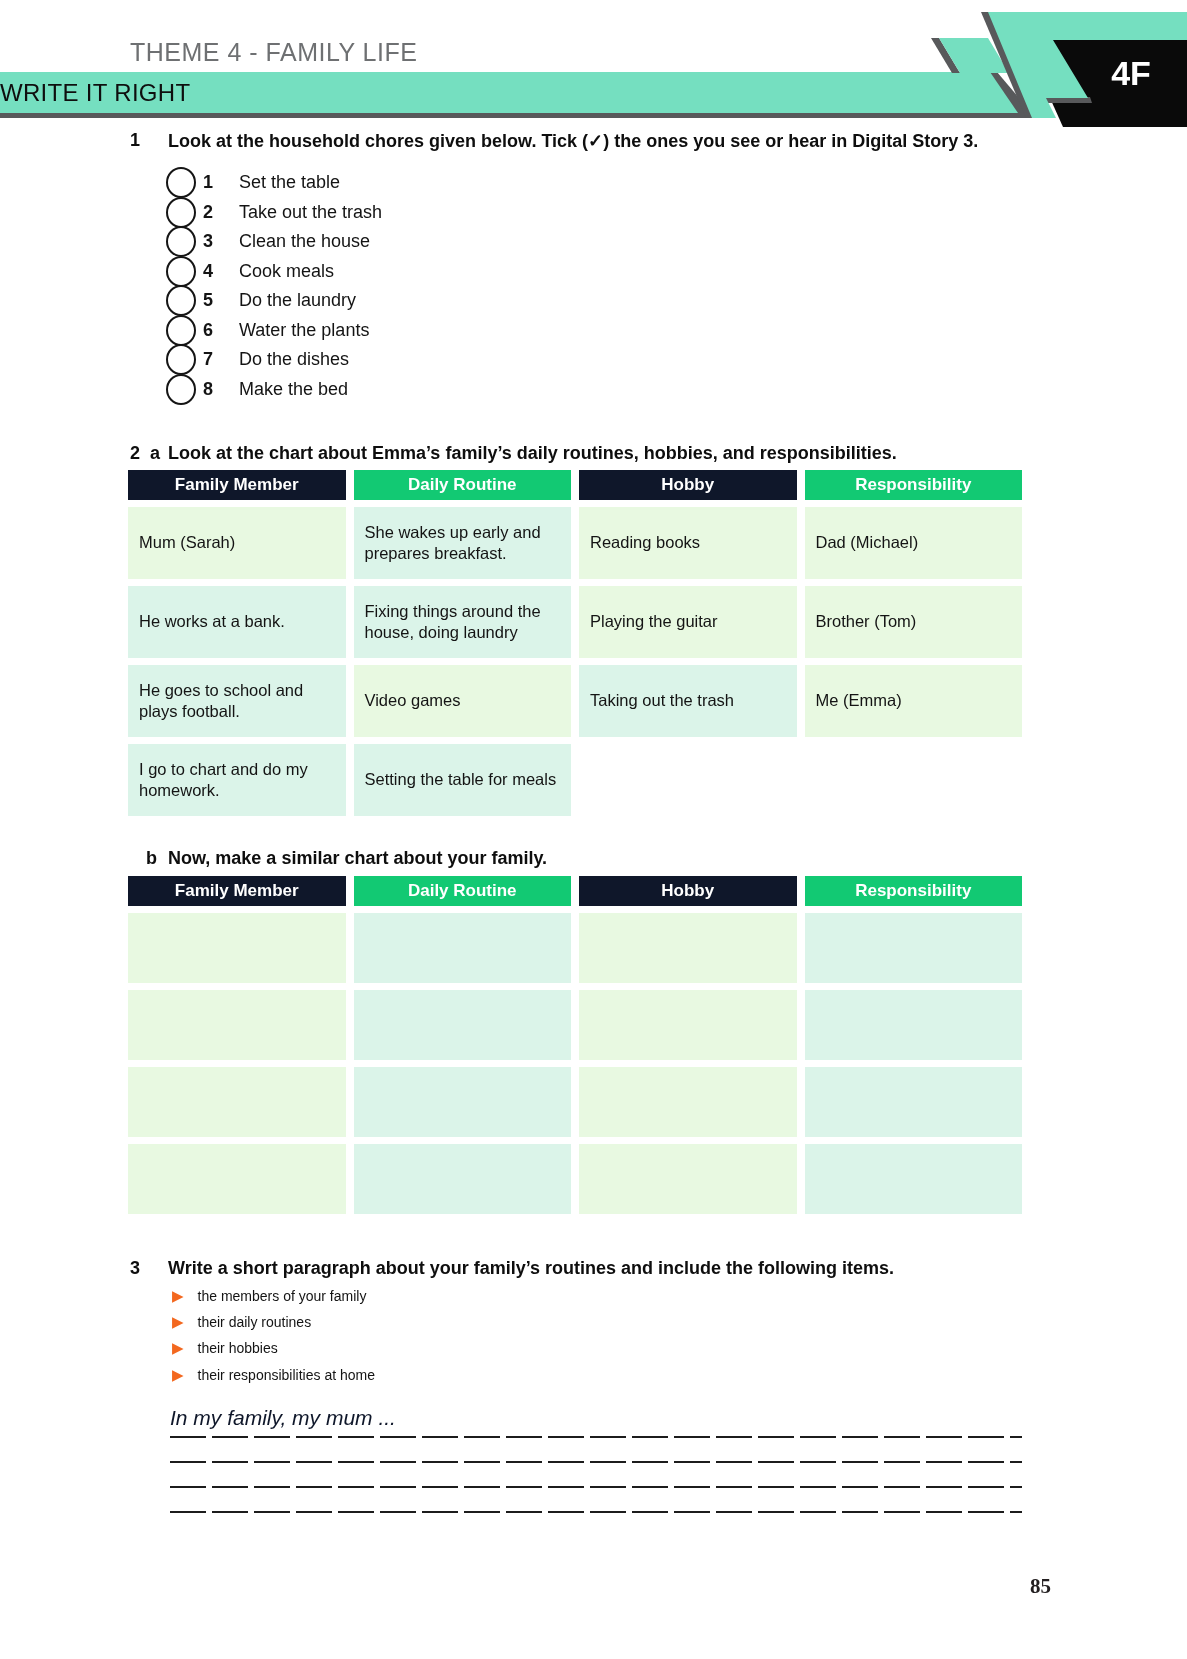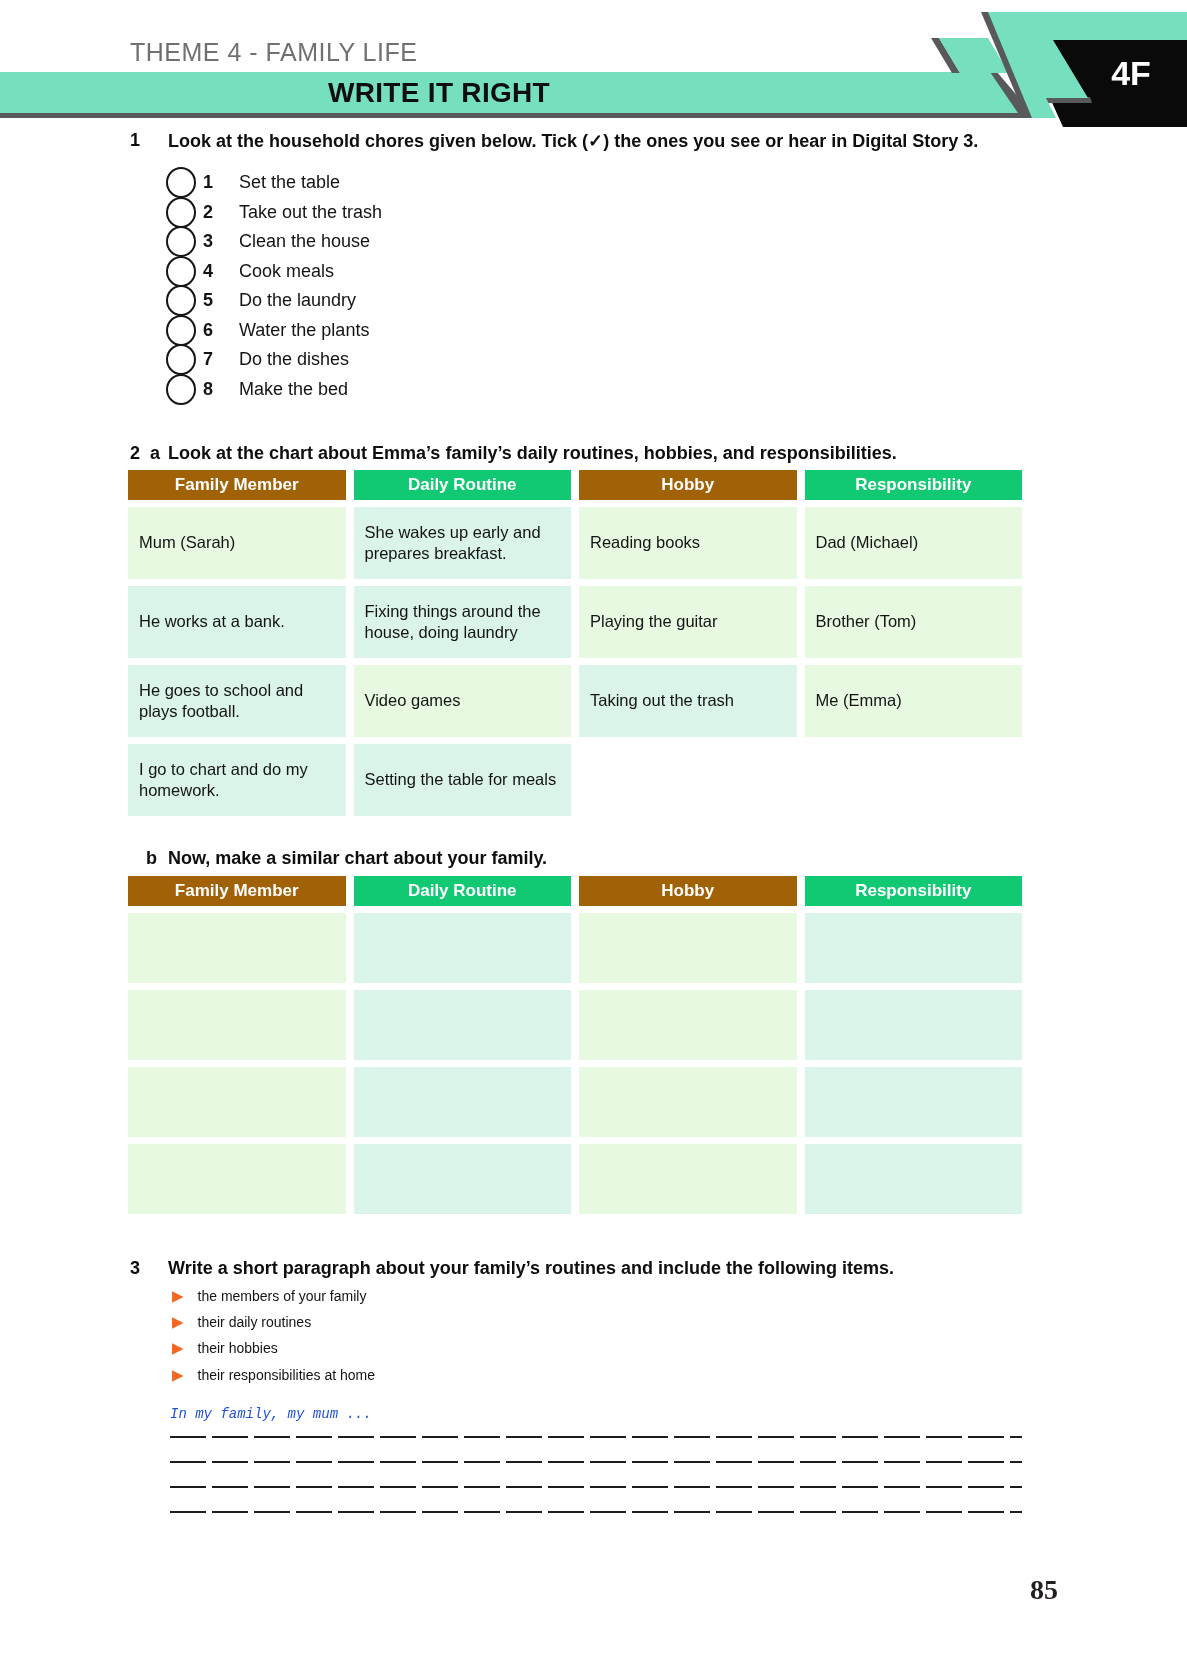--- a/index.html
+++ b/index.html
@@ -8,21 +8,21 @@
     font-family:"Liberation Sans",sans-serif;color:#141414;
   }
   
   .theme-title{
     position:absolute;left:130px;top:38px;font-size:25px;letter-spacing:.5px;
     color:#6e7072;font-weight:400;
   }
   .deco-svg{position:absolute;left:0;top:0;}
   .banner-text{
     position:absolute;left:0;top:72px;width:878px;height:41px;line-height:41px;
-    text-align:center;font-size:28px;font-weight:700;color:#0e0e0e;letter-spacing:.3px;
+    text-align:left;font-size:24px;font-weight:400;color:#0e0e0e;letter-spacing:.3px;
   }
   .badge-text{
     position:absolute;left:1075px;top:48px;width:112px;height:50px;
     display:flex;align-items:center;justify-content:center;
     font-size:34px;font-weight:700;color:#ffffff;
   }
   
   .ex-head{position:absolute;left:130px;display:flex;font-weight:700;font-size:18px;color:#0e0e0e;white-space:nowrap;}
   .ex-head .num{flex:none;width:38px;}
   .ex-head .num2{flex:none;width:20px;}
@@ -36,43 +36,43 @@
   .chart{
     position:absolute;left:128px;width:894px;display:grid;
     grid-template-columns:repeat(4,1fr);column-gap:8px;row-gap:7px;
   }
   #table-2a{top:470px;grid-template-rows:30px 72px 72px 72px 72px;}
   #table-2b{top:876px;grid-template-rows:30px 70px 70px 70px 70px;}
   .chart .hd{
     display:flex;align-items:center;justify-content:center;
     color:#ffffff;font-weight:700;font-size:17px;
   }
-  .hd.odd{background:#a16207;}
+  .hd.odd{background:#0f172a;}
   .hd.even{background:#12c973;}
   .chart .cell{
     padding:6px 11px;display:flex;align-items:center;
     font-size:16.5px;line-height:1.3;
   }
   .cell.odd{background:#e8f9e1;}
   .cell.even{background:#dbf4e9;}
   
   .bullet{position:absolute;left:172px;display:flex;align-items:center;height:24px;white-space:nowrap;}
   .bullet .tri{color:#f3681f;font-size:15px;margin-right:14px;flex:none;}
   .bullet .label{font-size:14px;}
   .prompt{
-    position:absolute;left:170px;top:1406px;font-style:italic;font-size:14px;color:#1d4ed8;font-family:Liberation Mono, monospace;
+    position:absolute;left:170px;top:1406px;font-style:italic;font-size:21px;color:#0f172a;
   }
   .wline{
     position:absolute;left:170px;width:852px;height:2.4px;
     background:repeating-linear-gradient(90deg,#1c1c1c 0 36px,transparent 36px 42px);
   }
   
   .page-num{
     position:absolute;left:1030px;top:1574px;font-family:"Liberation Serif",serif;
-    font-weight:700;font-size:28px;color:#231f20;
+    font-weight:700;font-size:21px;color:#231f20;
   }
 </style>
 </head>
 <body>
 
 <div class="page">
 
   <div class="theme-title">THEME 4 - FAMILY LIFE</div>
 
   <svg class="deco-svg" width="1187" height="140" viewBox="0 0 1187 140" aria-hidden="true">

